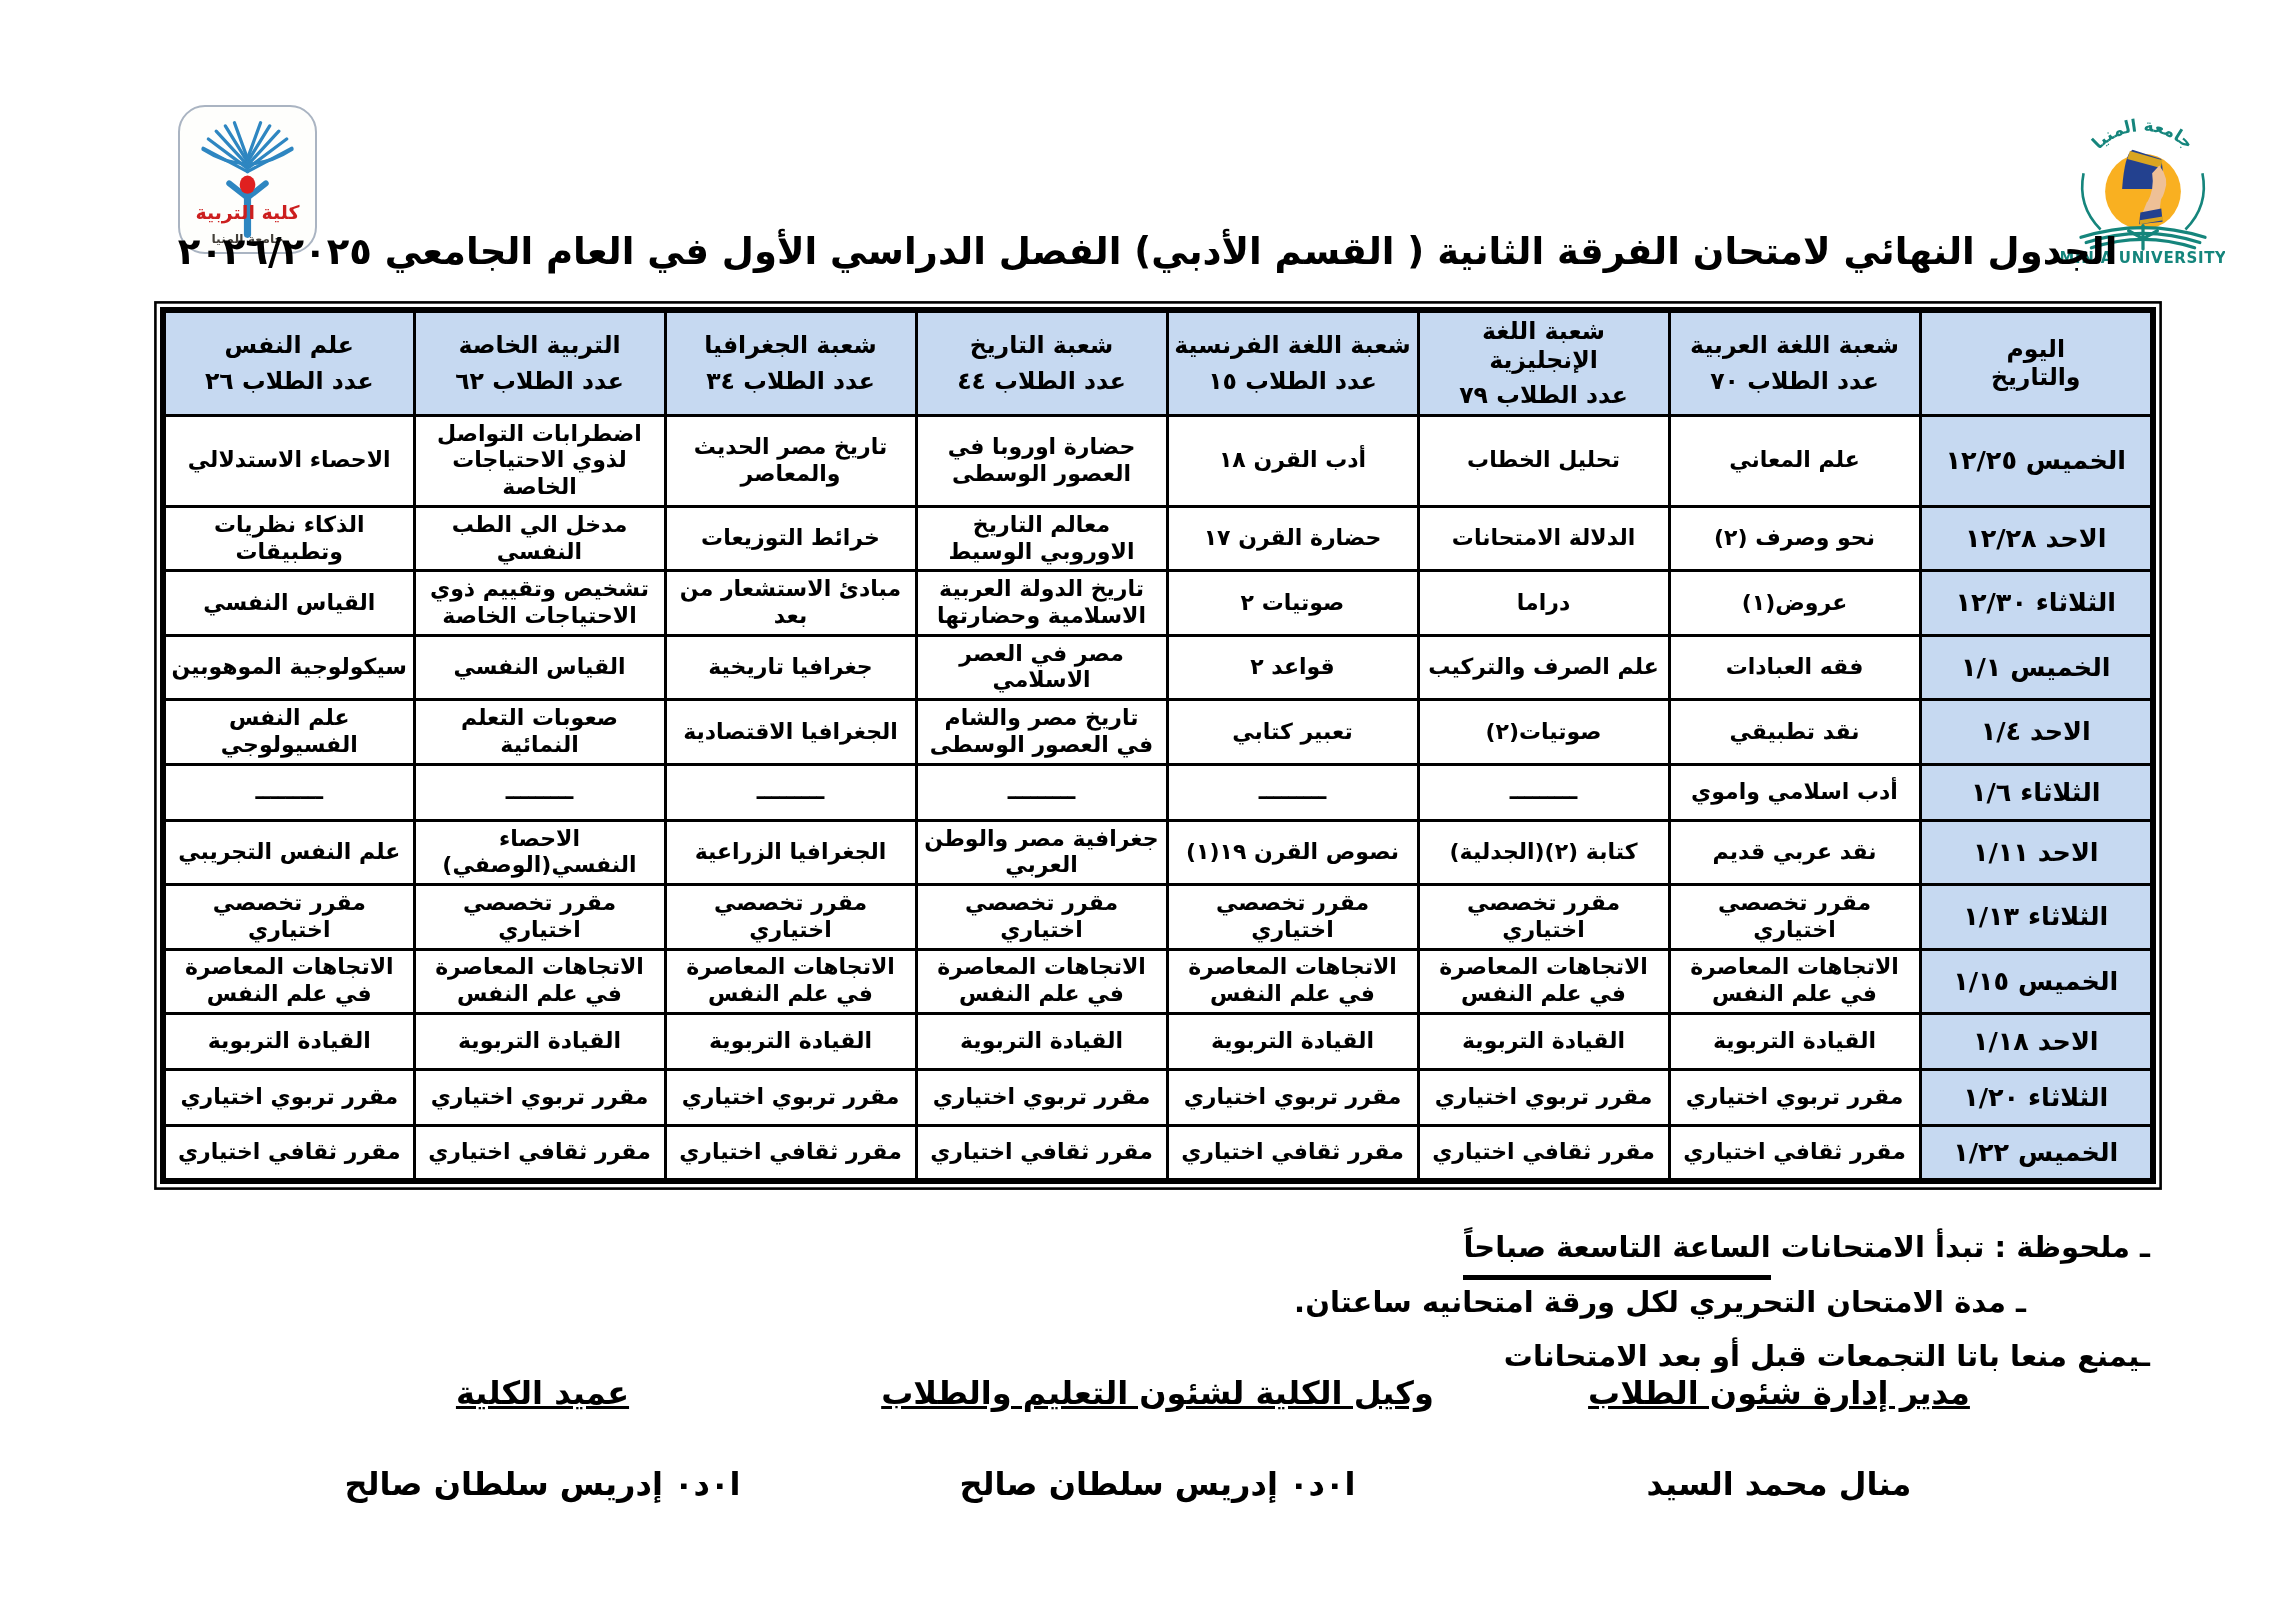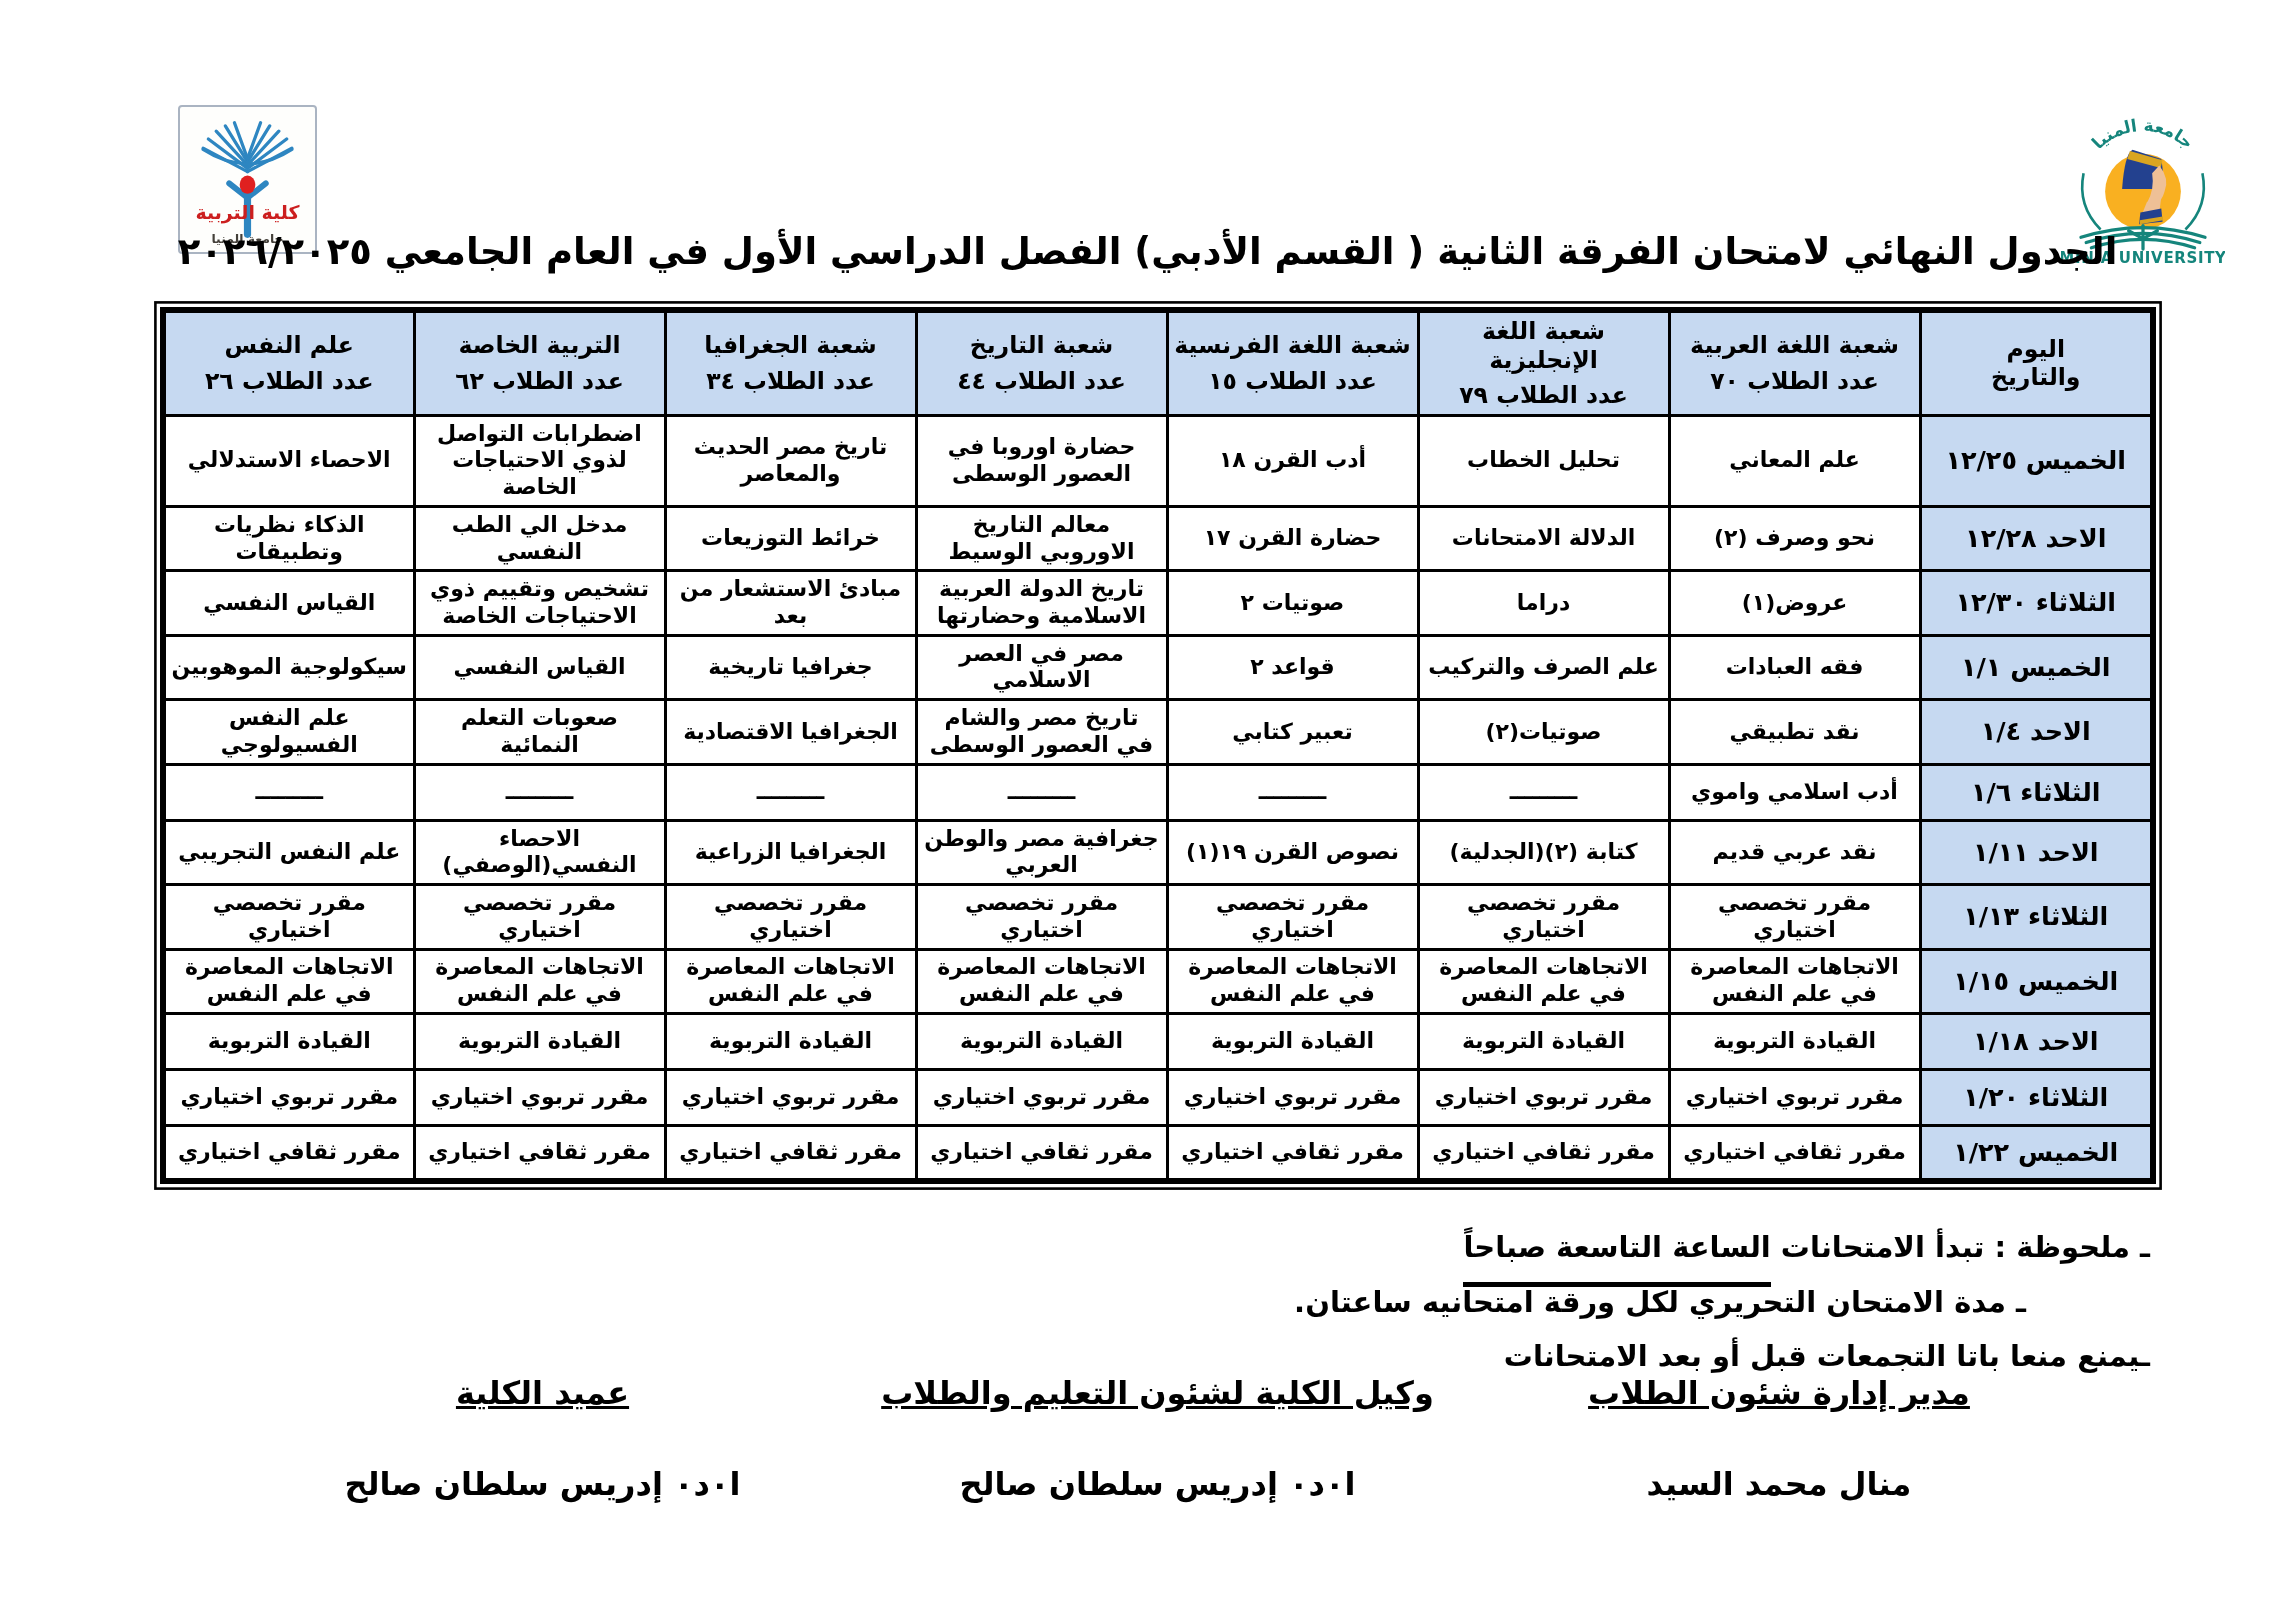--- a/index.html
+++ b/index.html
@@ -4,21 +4,21 @@
 <style>
   * { box-sizing: border-box; margin: 0; padding: 0; }
   html, body { width: 2295px; height: 1623px; background: #ffffff; overflow: hidden; }
   body { font-family: "DejaVu Sans", sans-serif; font-weight: bold; color: #000; position: relative; }
 
   .page { position: absolute; inset: 0; background: #fff; }
 
   
   .faculty-logo {
     position: absolute; left: 178px; top: 105px; width: 139px; height: 149px;
-    border: 2px solid #aab4c2; border-radius: 4px; background: #fefefc;
+    border: 2px solid #aab4c2; border-radius: 27px; background: #fefefc;
     display: flex; align-items: center; justify-content: center;
   }
   .university-logo { position: absolute; left: 2061px; top: 108px; width: 164px; height: 160px; }
 
   
   .main-title {
     position: absolute; top: 230px; left: 0; width: 100%;
     text-align: center; font-size: 37px; font-weight: bold;
     direction: rtl; letter-spacing: 0;
   }
@@ -44,21 +44,21 @@
   .exam-table td.course-cell { background: #fff; font-size: 22px; height: 56px; }
 
   
   .notes {
     position: absolute; top: 1229px; right: 145px; width: 1112px;
     direction: rtl; text-align: right; font-size: 29px; font-weight: bold;
   }
   .notes .note-line { margin-bottom: 17px; line-height: 1.3; }
   .notes .note-line.n2 { margin-right: 124px; }
   .notes .note-line.n3 { }
-  .underline-strong { border-bottom: 5.9px solid #000; padding-bottom: 18px; }
+  .underline-strong { border-bottom: 5.9px solid #000; padding-bottom: 11px; }
 
   
   .signatures {
     position: absolute; top: 1374px; left: 307px; width: 1714px;
     display: flex; justify-content: space-between; direction: rtl;
   }
   .sig-block { text-align: center; }
   .sig-block.s1 { width: 484px; }
   .sig-block.s2 { width: 589px; }
   .sig-block.s3 { width: 471px; }

